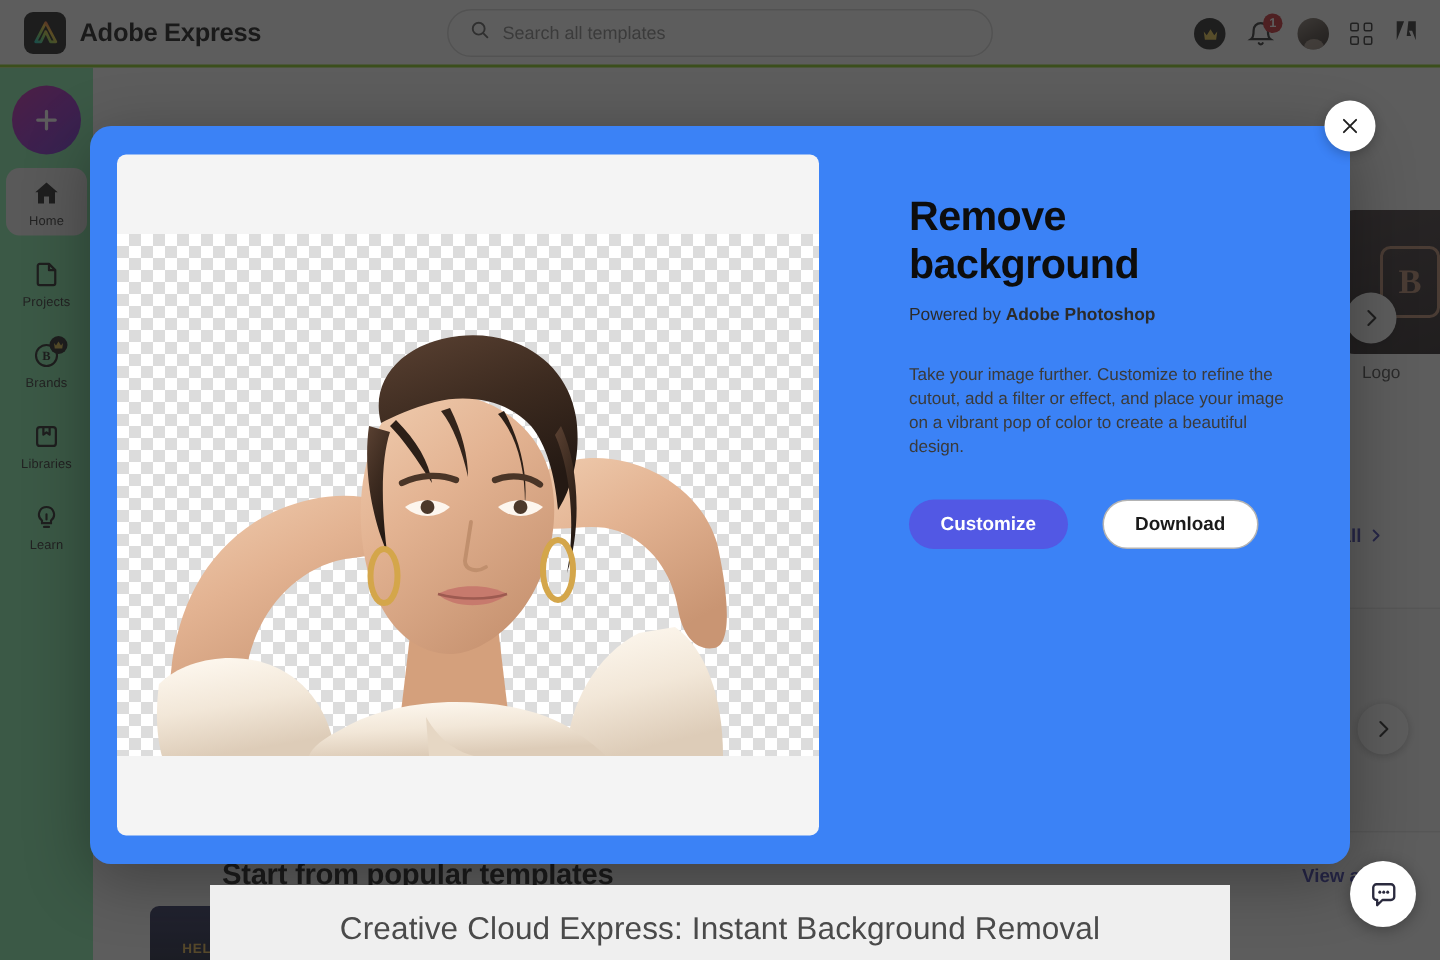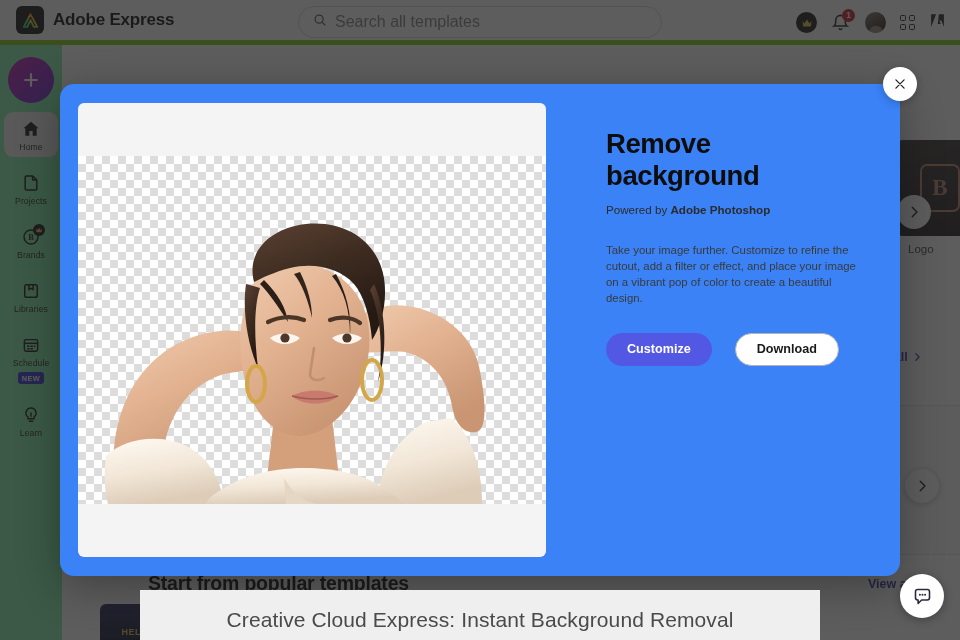--- a/index.html
+++ b/index.html
@@ -21,21 +21,21 @@
   }
 
   
   #top-header {
     position: absolute;
     top: 0; left: 0; right: 0;
     height: 45px;
     background: #ffffff;
     display: flex;
     align-items: center;
-    border-bottom: 5px solid #84cc16;
+    border-bottom: 2px solid #84cc16;
     z-index: 4;
   }
   .brand-block {
     display: flex; align-items: center; gap: 9px;
     margin-left: 16px;
   }
   .ax-logo {
     width: 28px; height: 28px; border-radius: 6px;
     background: #1b1b1b;
     display: flex; align-items: center; justify-content: center;
@@ -47,21 +47,21 @@
     position: absolute; left: 298px; top: 6px;
     width: 364px; height: 32px;
     border: 1px solid #d8d8d8; border-radius: 16px;
     background: #fff;
     display: flex; align-items: center; gap: 8px;
     padding: 0 14px;
   }
   #search-input {
     border: none; outline: none; background: transparent;
     font-family: "Liberation Sans", sans-serif;
-    font-size: 16px; color: #6e6e6e; width: 100%;
+    font-size: 12px; color: #6e6e6e; width: 100%;
   }
   #search-input::placeholder { color: #868686; }
 
   .header-right {
     position: absolute; right: 14px; top: 0; height: 45px;
     display: flex; align-items: center; gap: 14px;
   }
   .crown-btn {
     width: 21px; height: 21px; border-radius: 50%;
     background: #1e1e1e;
@@ -420,31 +420,20 @@
     <div class="rail-item">
       <span class="rail-ico">
         <svg width="20" height="20" viewBox="0 0 24 24" fill="none" stroke="#1f1f1f" stroke-width="1.8" stroke-linejoin="round">
           <rect x="4.5" y="4.5" width="15" height="15" rx="2.2"></rect>
           <path d="M9.5 4.5 v6 l2.5-1.8 2.5 1.8 v-6"></path>
         </svg>
       </span>
       <span class="rail-label">Libraries</span>
     </div>
 
-    <div class="rail-item">
-      <span class="rail-ico">
-        <svg width="20" height="20" viewBox="0 0 24 24" fill="none" stroke="#1f1f1f" stroke-width="1.7">
-          <rect x="4" y="5.5" width="16" height="14" rx="2"></rect>
-          <path d="M4 10 H20"></path>
-          <path d="M8 13.5h1.6M12 13.5h1.6M16 13.5h.6M8 16.5h1.6M12 16.5h1.6" stroke-linecap="round"></path>
-        </svg>
-      </span>
-      <span class="rail-label">Schedule</span>
-      <span class="new-tag">NEW</span>
-    </div>
 
     <div class="rail-item">
       <span class="rail-ico">
         <svg width="20" height="20" viewBox="0 0 24 24" fill="none" stroke="#1f1f1f" stroke-width="1.7" stroke-linecap="round">
           <path d="M12 3.6a6 6 0 0 0-3.6 10.8v2.1h7.2v-2.1A6 6 0 0 0 12 3.6Z"></path>
           <path d="M10 19.5h4"></path>
           <path d="M12 9.5v4"></path>
         </svg>
       </span>
       <span class="rail-label">Learn</span>

